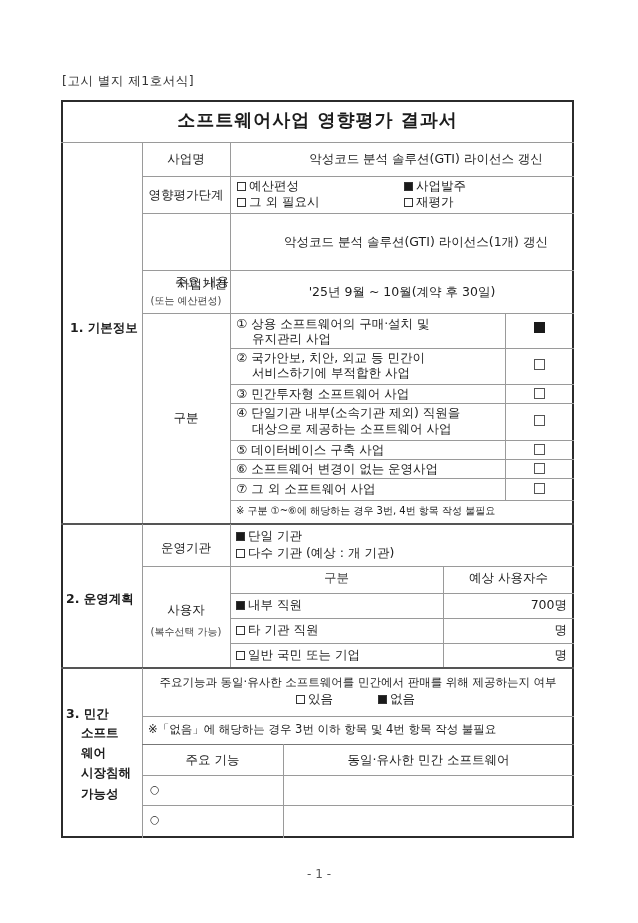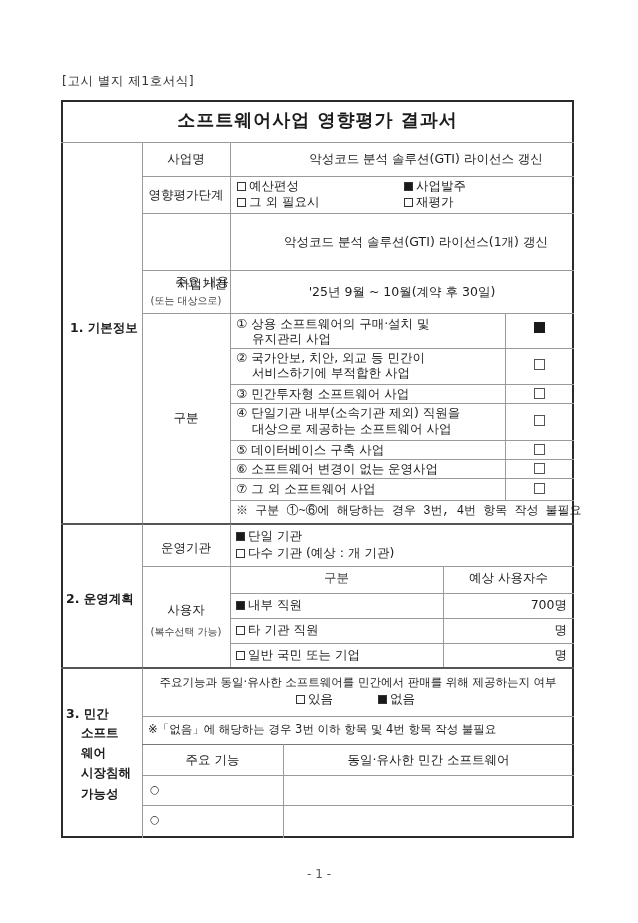--- a/index.html
+++ b/index.html
@@ -44,21 +44,21 @@
 <div class="txt" style="left:404px;top:178px;"><span class="box filled"></span><span>사업발주</span></div>
 <div class="txt" style="left:237px;top:194px;"><span class="box"></span><span>그 외 필요시</span></div>
 <div class="txt" style="left:404px;top:194px;"><span class="box"></span><span>재평가</span></div>
 <div class="hl" style="left:142px;top:213px;width:432px;"></div>
 
 <div class="txt center" style="left:158px;width:88px;top:234px;margin-top:40px;">주요 내용</div>
 <div class="txt center" style="left:230px;width:372px;top:234px;">악성코드 분석 솔루션(GTI) 라이선스(1개) 갱신</div>
 <div class="hl" style="left:142px;top:270px;width:432px;"></div>
 
 <div class="txt center" style="left:142px;width:88px;top:276px;margin-left:16px;">사업기간</div>
-<div class="txt center small" style="left:142px;width:88px;top:293px;">(또는 대상으로)</div>
+<div class="txt center small" style="left:142px;width:88px;top:293px;">(또는 예산편성)</div>
 <div class="txt center" style="left:230px;width:344px;top:284px;">'25년 9월 ~ 10월(계약 후 30일)</div>
 <div class="hl" style="left:142px;top:313px;width:432px;"></div>
 
 <div class="txt bold" style="left:70px;top:320px;text-align:center;">1. 기본정보</div>
 
 <div class="txt center" style="left:142px;width:88px;top:410px;">구분</div>
 <div class="vl" style="left:505px;top:313px;height:187px;"></div>
 
 <div class="txt" style="left:236px;top:316px;">① 상용 소프트웨어의 구매·설치 및</div>
 <div class="txt" style="left:252px;top:331px;">유지관리 사업</div>
@@ -84,21 +84,21 @@
 <div class="hl" style="left:230px;top:459px;width:344px;"></div>
 
 <div class="txt" style="left:236px;top:461px;">⑥ 소프트웨어 변경이 없는 운영사업</div>
 <div class="cbx" style="left:534px;top:463px;"></div>
 <div class="hl" style="left:230px;top:478px;width:344px;"></div>
 
 <div class="txt" style="left:236px;top:481px;">⑦ 그 외 소프트웨어 사업</div>
 <div class="cbx" style="left:534px;top:483px;"></div>
 <div class="hl" style="left:230px;top:500px;width:344px;"></div>
 
-<div class="txt" style="left:236px;top:503px;font-size:12px;font-family:Liberation Mono, monospace;">※ 구분 ①~⑥에 해당하는 경우 3번, 4번 항목 작성 불필요</div>
+<div class="txt" style="left:236px;top:503px;font-size:10px;">※ 구분 ①~⑥에 해당하는 경우 3번, 4번 항목 작성 불필요</div>
 
 <div class="hl thick" style="left:61px;top:523px;width:513px;"></div>
 
 <div class="vl" style="left:142px;top:524px;height:143px;"></div>
 <div class="vl" style="left:230px;top:524px;height:143px;"></div>
 <div class="txt bold" style="left:66px;top:591px;">2. 운영계획</div>
 
 <div class="txt center" style="left:142px;width:88px;top:540px;">운영기관</div>
 <div class="txt" style="left:236px;top:528px;"><span class="box filled"></span><span>단일 기관</span></div>
 <div class="txt" style="left:236px;top:545px;"><span class="box"></span><span>다수 기관 (예상 :    개 기관)</span></div>

